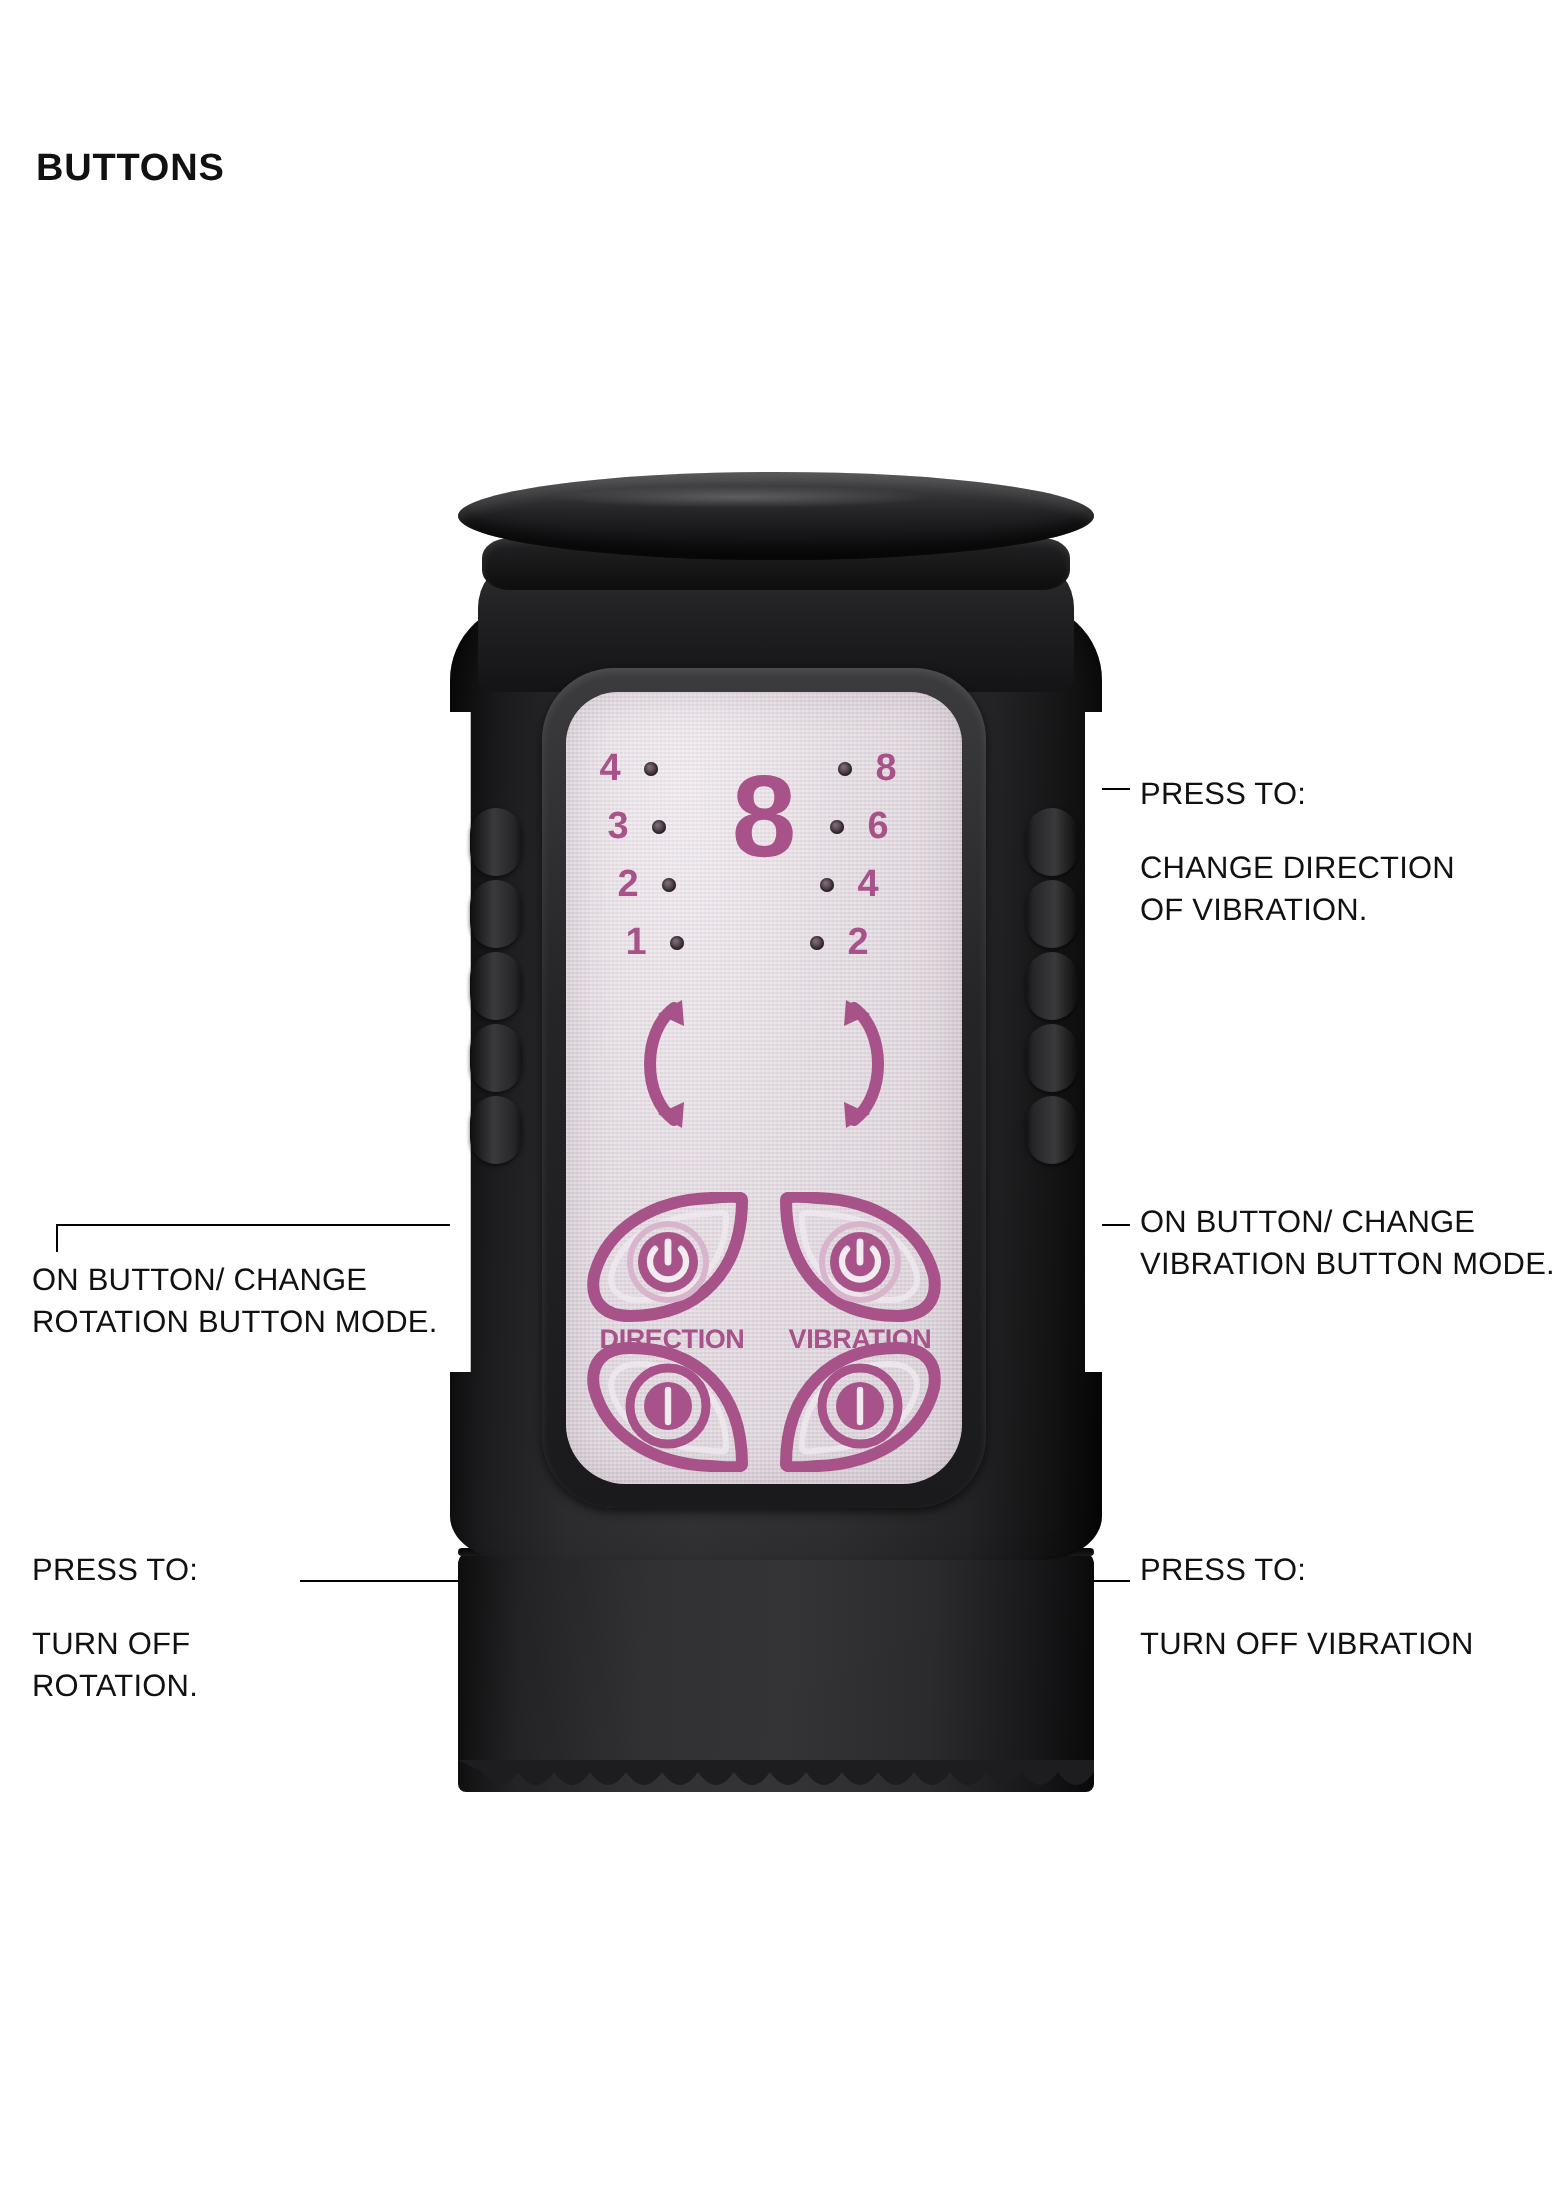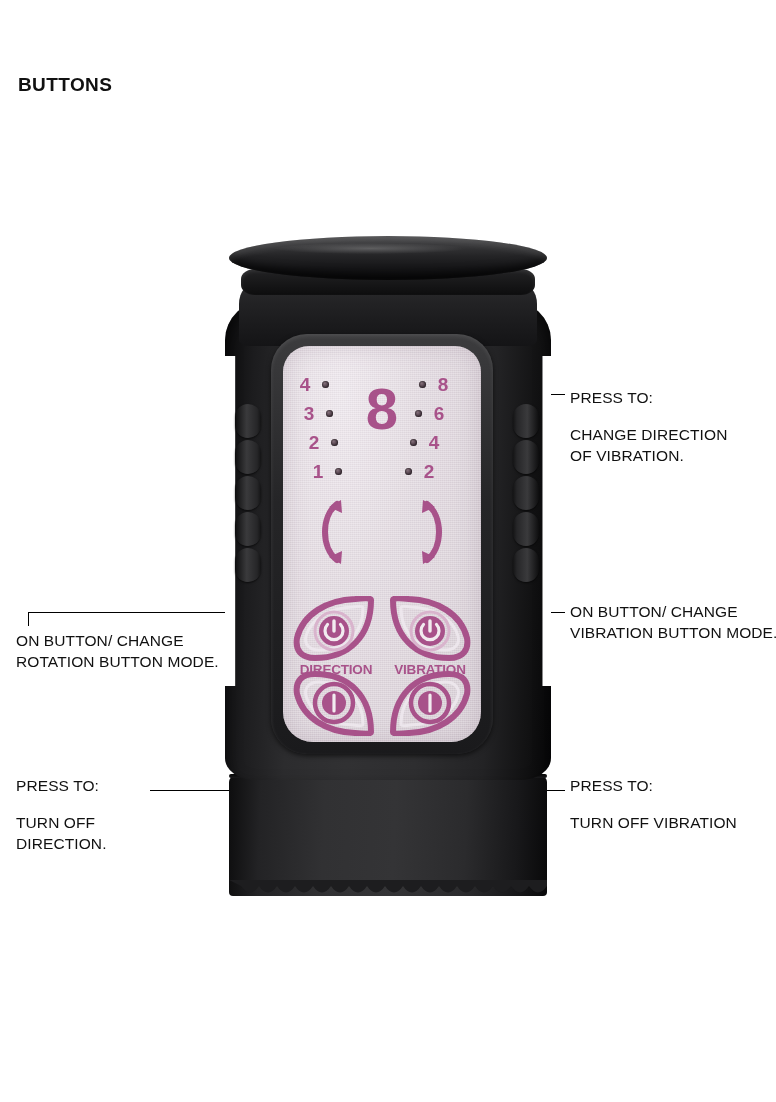--- a/index.html
+++ b/index.html
@@ -390,21 +390,21 @@
   </div>
 
   <div class="anno tight" id="anno-rot-on">
     <span class="l1">ON BUTTON/ CHANGE</span>
     <span class="l2">ROTATION BUTTON MODE.</span>
   </div>
 
   <div class="anno" id="anno-rot-off">
     <span class="l1">PRESS TO:</span>
     <span class="l2">TURN OFF</span>
-    <span class="l2" style="margin-top:0">DIRECTION.</span>
+    <span class="l2" style="margin-top:0">ROTATION.</span>
   </div>
 
   <div class="anno" id="anno-vib-off">
     <span class="l1">PRESS TO:</span>
     <span class="l2">TURN OFF VIBRATION</span>
   </div>
 
 </div>
 
 </body></html>

